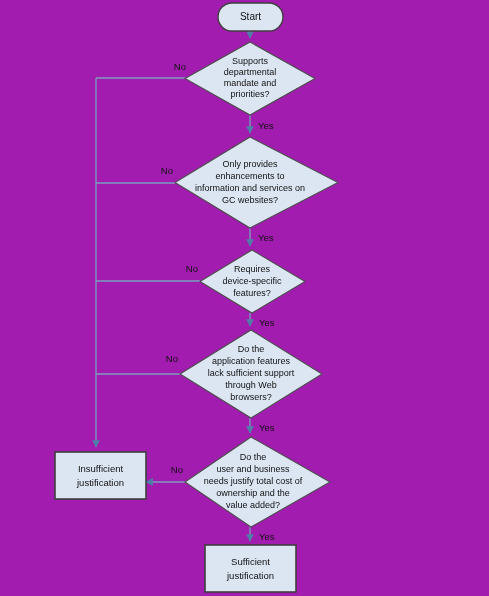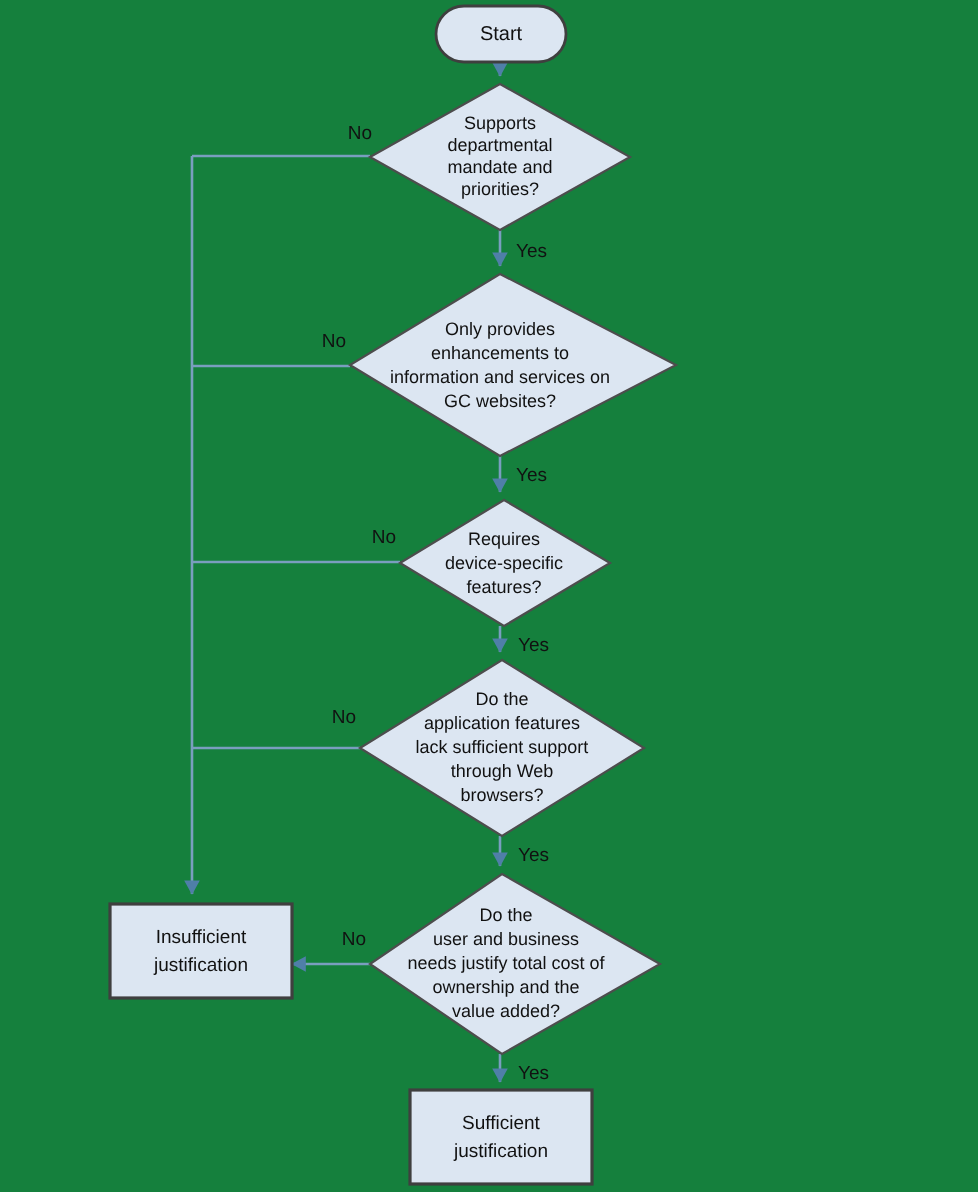--- a/index.html
+++ b/index.html
@@ -7,21 +7,21 @@
     padding: 0;
     background: #ffffff;
   }
   body {
     font-family: "Liberation Sans", sans-serif;
   }
   #canvas {
     position: relative;
     width: 489px;
     height: 596px;
-    background: #15803d;
+    background: #a21caf;
     overflow: hidden;
     text-decoration: underline;
   }
   #flow-svg {
     position: absolute;
     left: 0;
     top: 0;
     width: 489px;
     height: 596px;
   }

